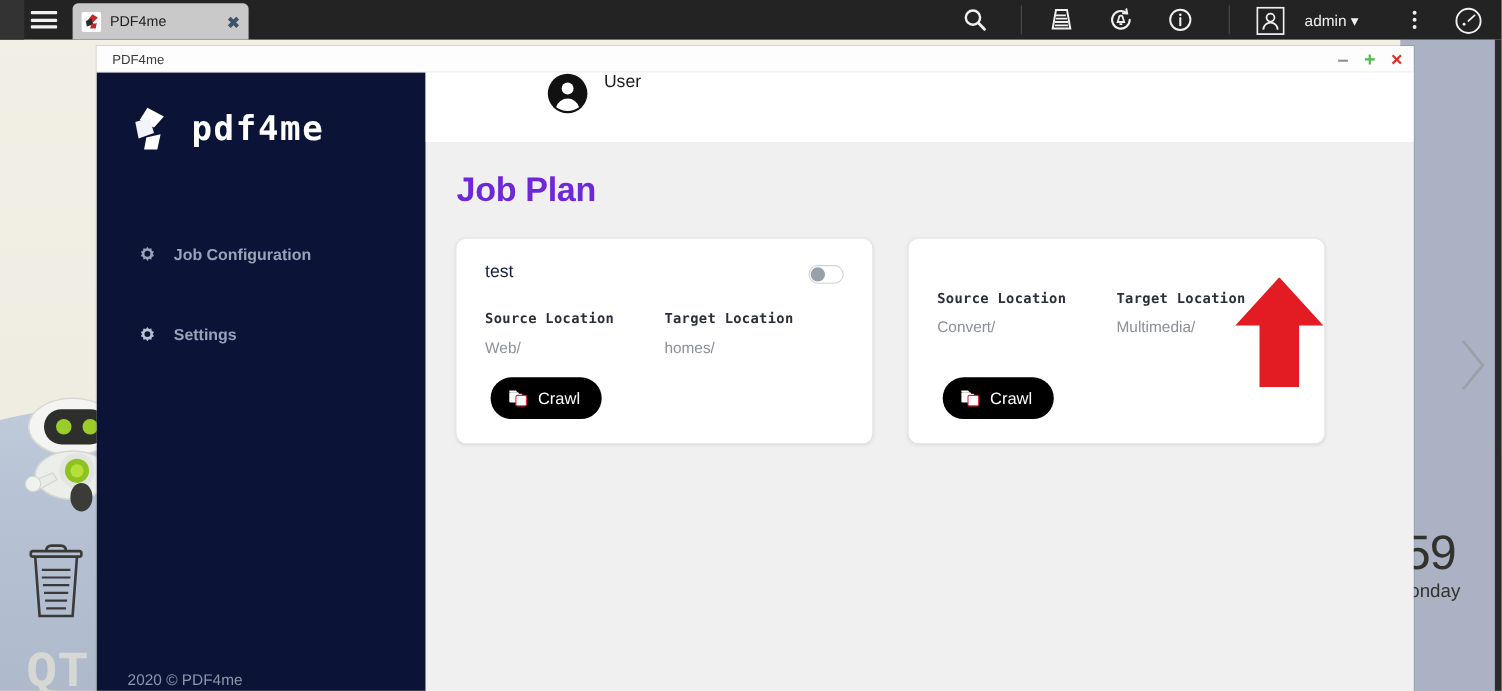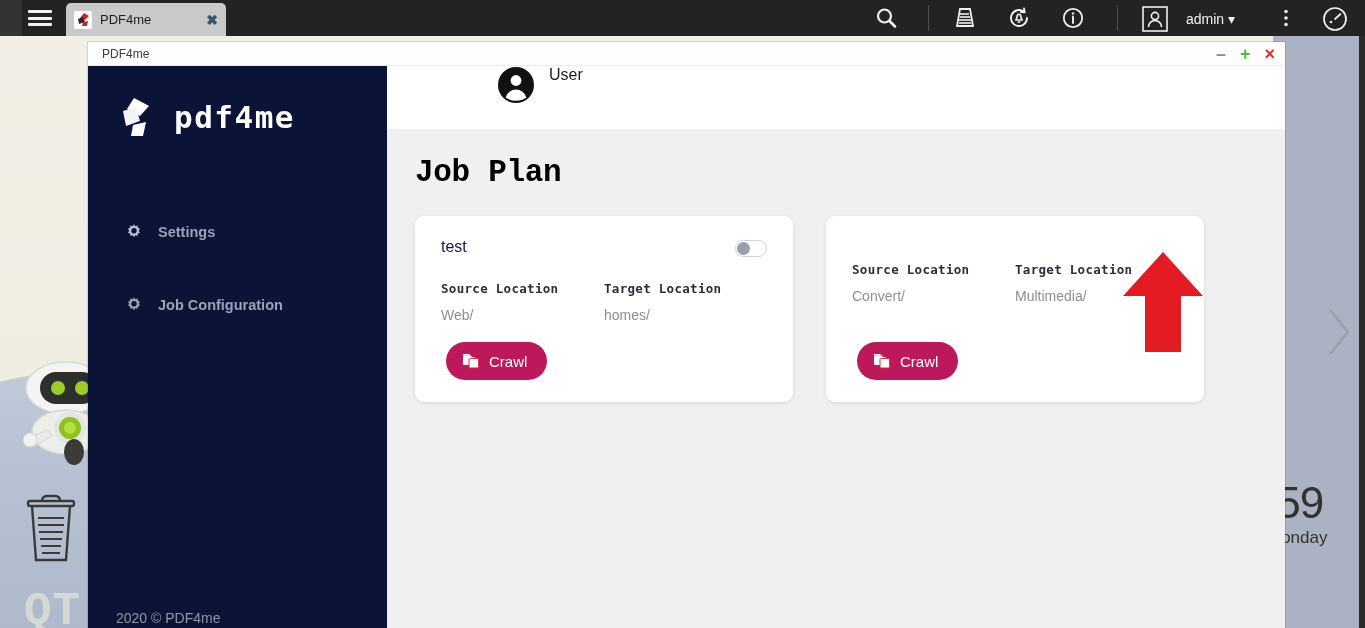--- a/index.html
+++ b/index.html
@@ -153,22 +153,22 @@
   #main { flex: 1 1 auto; position: relative; background: #f0f0f0; }
   #main-header {
     height: 63px; background: #fff;
     display: flex; padding-left: 110px;
   }
   #avatar { width: 38px; height: 38px; flex: 0 0 38px; }
   #user-name { margin-left: 14px; font-size: 16px; color: #1c1c1c; }
 
   #content { padding: 26px 0 0 28px; }
   #page-title {
-    font-size: 31px; font-weight: bold; color: #000000;
-    margin-bottom: 26px; letter-spacing: -0.3px; font-family: Liberation Mono, monospace;
+    font-size: 31px; font-weight: bold; color: #6d28d9;
+    margin-bottom: 26px; letter-spacing: -0.3px;
   }
 
   #cards { display: flex; gap: 33px; }
   .card {
     width: 378px; height: 186px;
     background: #fff; border-radius: 9px;
     box-shadow: 0 1px 4px rgba(0,0,0,0.10);
     padding: 22px 26px 0 26px;
     position: relative;
   }
@@ -190,21 +190,21 @@
   .loc-label {
     font-family: "DejaVu Sans Mono", monospace;
     font-size: 12.5px; font-weight: bold; color: #2b2f3a;
     letter-spacing: 0.3px; white-space: nowrap;
   }
   .loc-value { margin-top: 11px; font-size: 14px; color: #8b8f96; }
 
   .crawl-btn {
     position: absolute; left: 31px; bottom: 22px;
     height: 38px; padding: 0 20px 0 16px;
-    background: #be185d; border-radius: 19px;
+    background: #000000; border-radius: 19px;
     display: flex; align-items: center; gap: 9px;
     color: #fff; font-size: 15px; cursor: pointer; border: none;
   }
   .crawl-icon { width: 18px; height: 18px; flex: 0 0 18px; }
 
   
   #annotation-arrow {
     position: absolute; left: 1123px; top: 252px;
     width: 80px; height: 100px; pointer-events: none;
   }
@@ -375,35 +375,35 @@
           </span>
           <span id="logo-text">pdf4me</span>
         </div>
       </div>
 
       <div id="nav">
 
         <div class="nav-item">
           <span class="nav-icon">
             <svg viewBox="0 0 20 20" width="18" height="18">
+              <path d="M10 1.4 l1.5 2.1 2.5 -.6 .4 2.5 2.3 1.1 -1.4 2.1 1.4 2.1 -2.3 1.1 -.4 2.5 -2.5 -.6 -1.5 2.1 -1.5 -2.1 -2.5 .6 -.4 -2.5 -2.3 -1.1 1.4 -2.1 -1.4 -2.1 2.3 -1.1 .4 -2.5 2.5 .6 Z" fill="#9aa2b8"></path>
+              <circle cx="10" cy="8.6" r="3" fill="#0b1437"></circle>
+            </svg>
+          </span>
+          <span class="nav-label">Job Configuration</span>
+        </div>
+
+        <div class="nav-item">
+          <span class="nav-icon">
+            <svg viewBox="0 0 20 20" width="18" height="18">
               <path d="M10 1.4 l1.5 2.1 2.5 -.6 .4 2.5 2.3 1.1 -1.4 2.1 1.4 2.1 -2.3 1.1 -.4 2.5 -2.5 -.6 -1.5 2.1 -1.5 -2.1 -2.5 .6 -.4 -2.5 -2.3 -1.1 1.4 -2.1 -1.4 -2.1 2.3 -1.1 .4 -2.5 2.5 .6 Z" fill="#b9c0d2"></path>
               <circle cx="10" cy="8.6" r="3" fill="#0b1437"></circle>
             </svg>
           </span>
           <span class="nav-label">Settings</span>
-        </div>
-
-        <div class="nav-item">
-          <span class="nav-icon">
-            <svg viewBox="0 0 20 20" width="18" height="18">
-              <path d="M10 1.4 l1.5 2.1 2.5 -.6 .4 2.5 2.3 1.1 -1.4 2.1 1.4 2.1 -2.3 1.1 -.4 2.5 -2.5 -.6 -1.5 2.1 -1.5 -2.1 -2.5 .6 -.4 -2.5 -2.3 -1.1 1.4 -2.1 -1.4 -2.1 2.3 -1.1 .4 -2.5 2.5 .6 Z" fill="#9aa2b8"></path>
-              <circle cx="10" cy="8.6" r="3" fill="#0b1437"></circle>
-            </svg>
-          </span>
-          <span class="nav-label">Job Configuration</span>
         </div>
       </div>
 
       <div id="sidebar-footer">2020 © PDF4me</div>
     </div>
 
     <div id="main">
       <div id="main-header">
         <span id="avatar">
           <svg viewBox="0 0 38 38" width="38" height="38">

